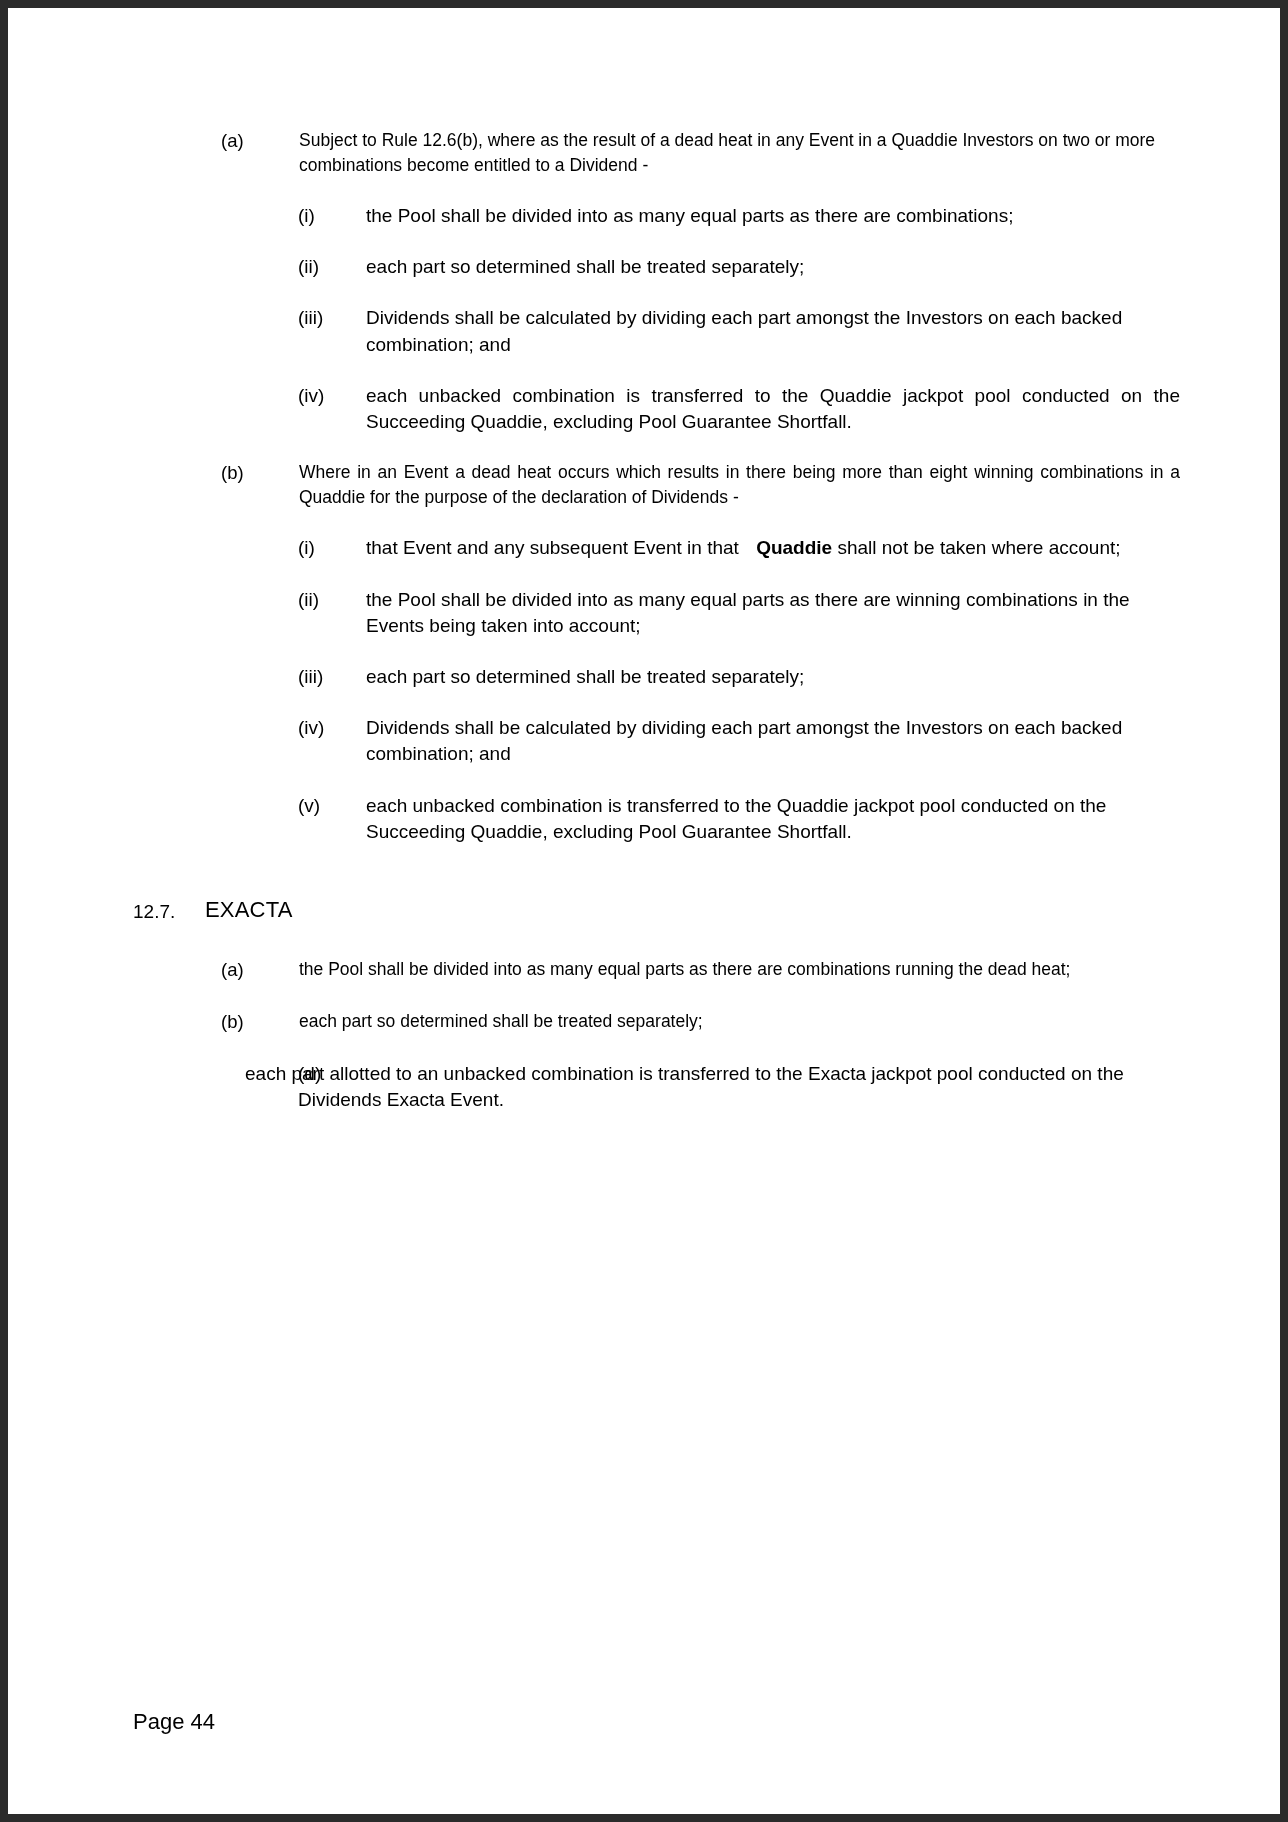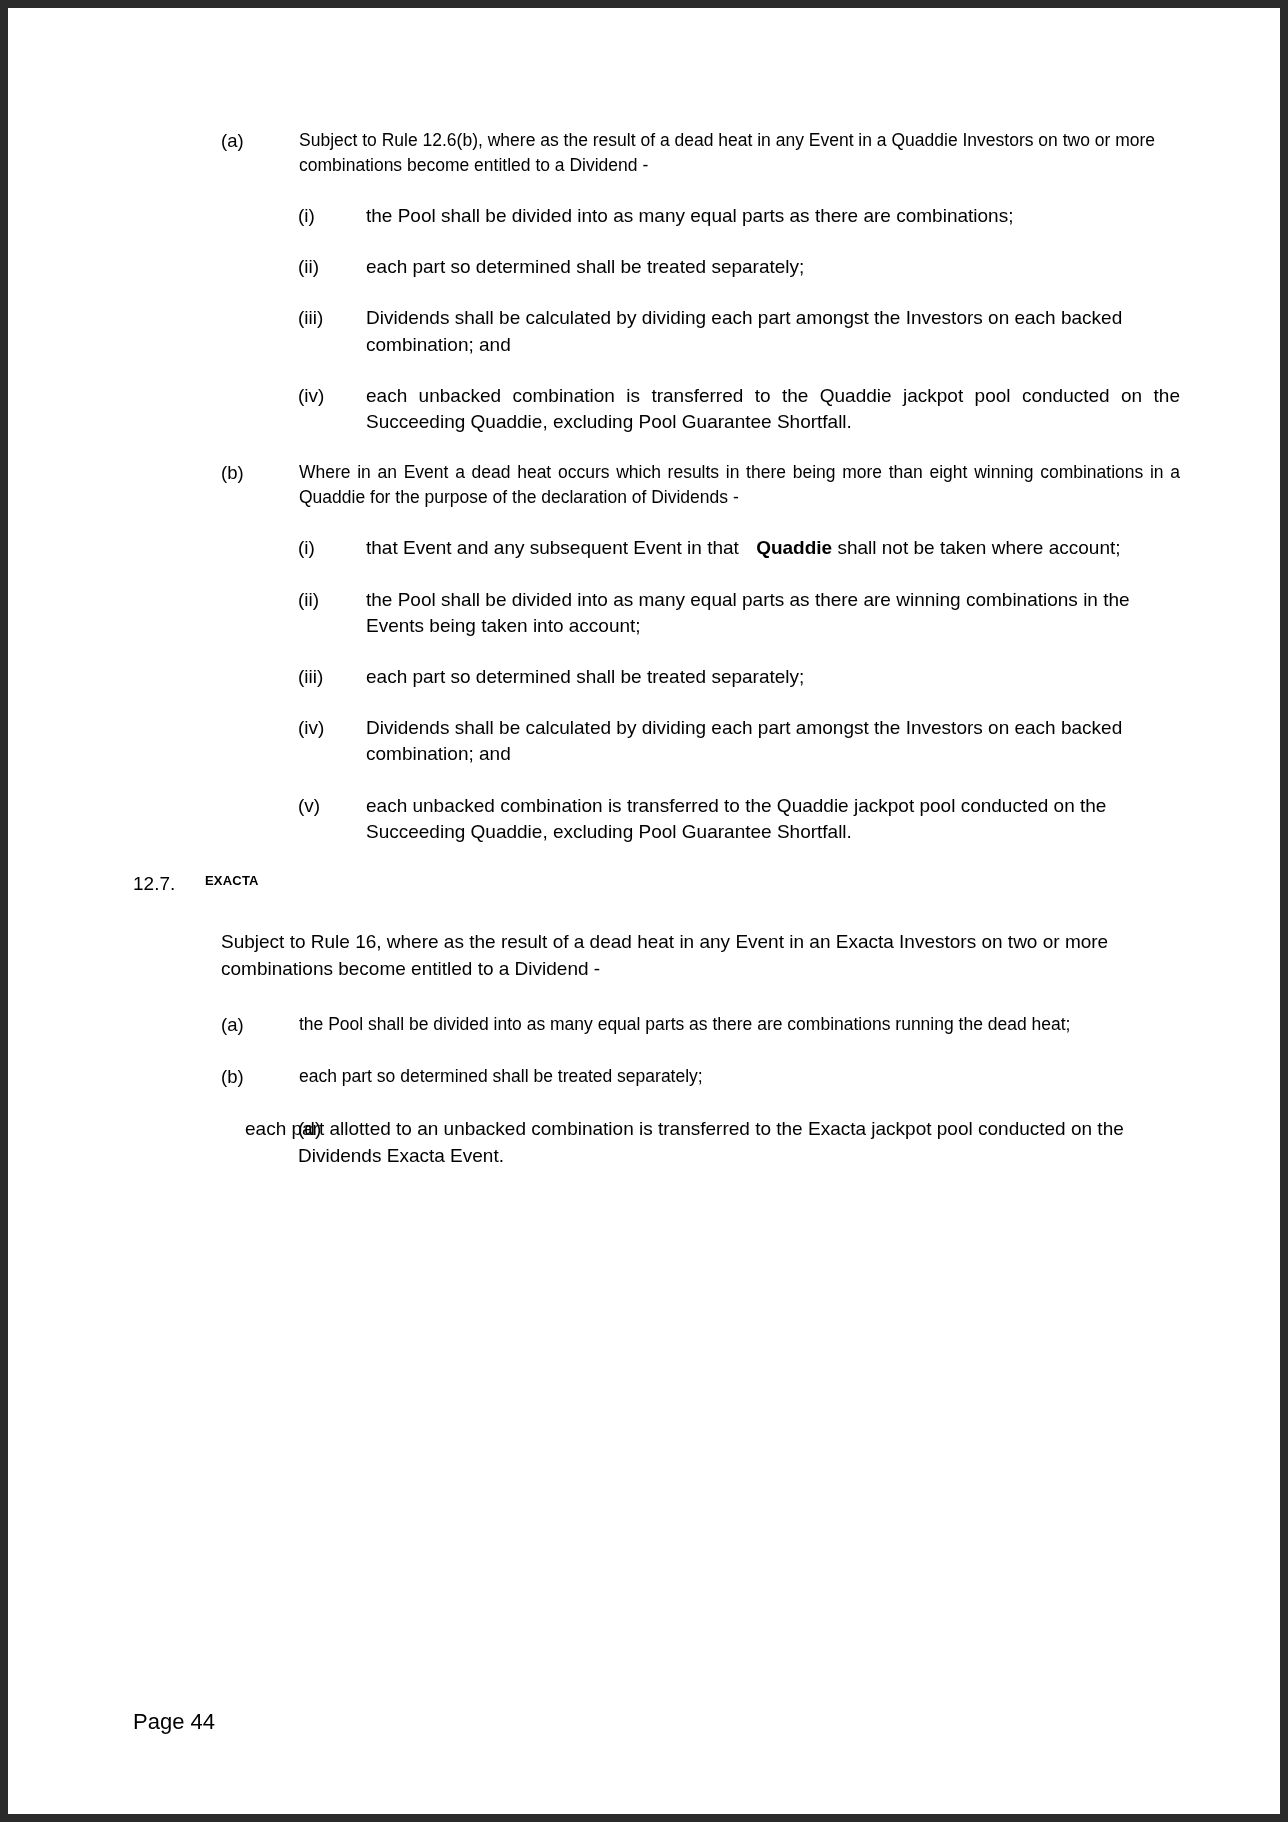--- a/index.html
+++ b/index.html
@@ -82,32 +82,32 @@
   .lvl2-text {
     font-size: 19px;
     line-height: 1.38;
   }
 
   .justify { text-align: justify; }
 
   
   .section-heading {
     display: flex;
-    align-items: flex-start;
-    margin-top: 28px;
+    align-items: flex-end;
+    margin-top: 52px;
     margin-bottom: 34px;
   }
   .section-number {
     width: 72px;
     font-size: 19px;
     font-weight: normal;
   }
   .section-title {
-    font-size: 13px;
-    font-weight: bold;
+    font-size: 22px;
+    font-weight: normal;
     letter-spacing: 0.2px;
   }
 
   
   .exacta-intro {
     margin-left: 88px;
     margin-bottom: 30px;
     font-size: 19px;
     line-height: 1.40;
   }
@@ -205,21 +205,20 @@
       <div class="clause lvl2">
         <div class="clause-marker lvl2-text">(v)</div>
         <div class="clause-body lvl2-text">each unbacked combination is transferred to the Quaddie jackpot pool conducted on the Succeeding Quaddie, excluding Pool Guarantee Shortfall.</div>
       </div>
 
       <div class="section-heading">
         <div class="section-number">12.7.</div>
         <div class="section-title">EXACTA</div>
       </div>
 
-      <div class="exacta-intro">Subject to Rule 16, where as the result of a dead heat in any Event in an Exacta Investors on two or more combinations become entitled to a Dividend -</div>
 
       <div class="clause lvl1">
         <div class="clause-marker lvl1-marker-text">(a)</div>
         <div class="clause-body exacta-item-text">the Pool shall be divided into as many equal parts as there are combinations running the dead heat;</div>
       </div>
 
       <div class="clause lvl1">
         <div class="clause-marker lvl1-marker-text">(b)</div>
         <div class="clause-body exacta-item-text">each part so determined shall be treated separately;</div>
       </div>

